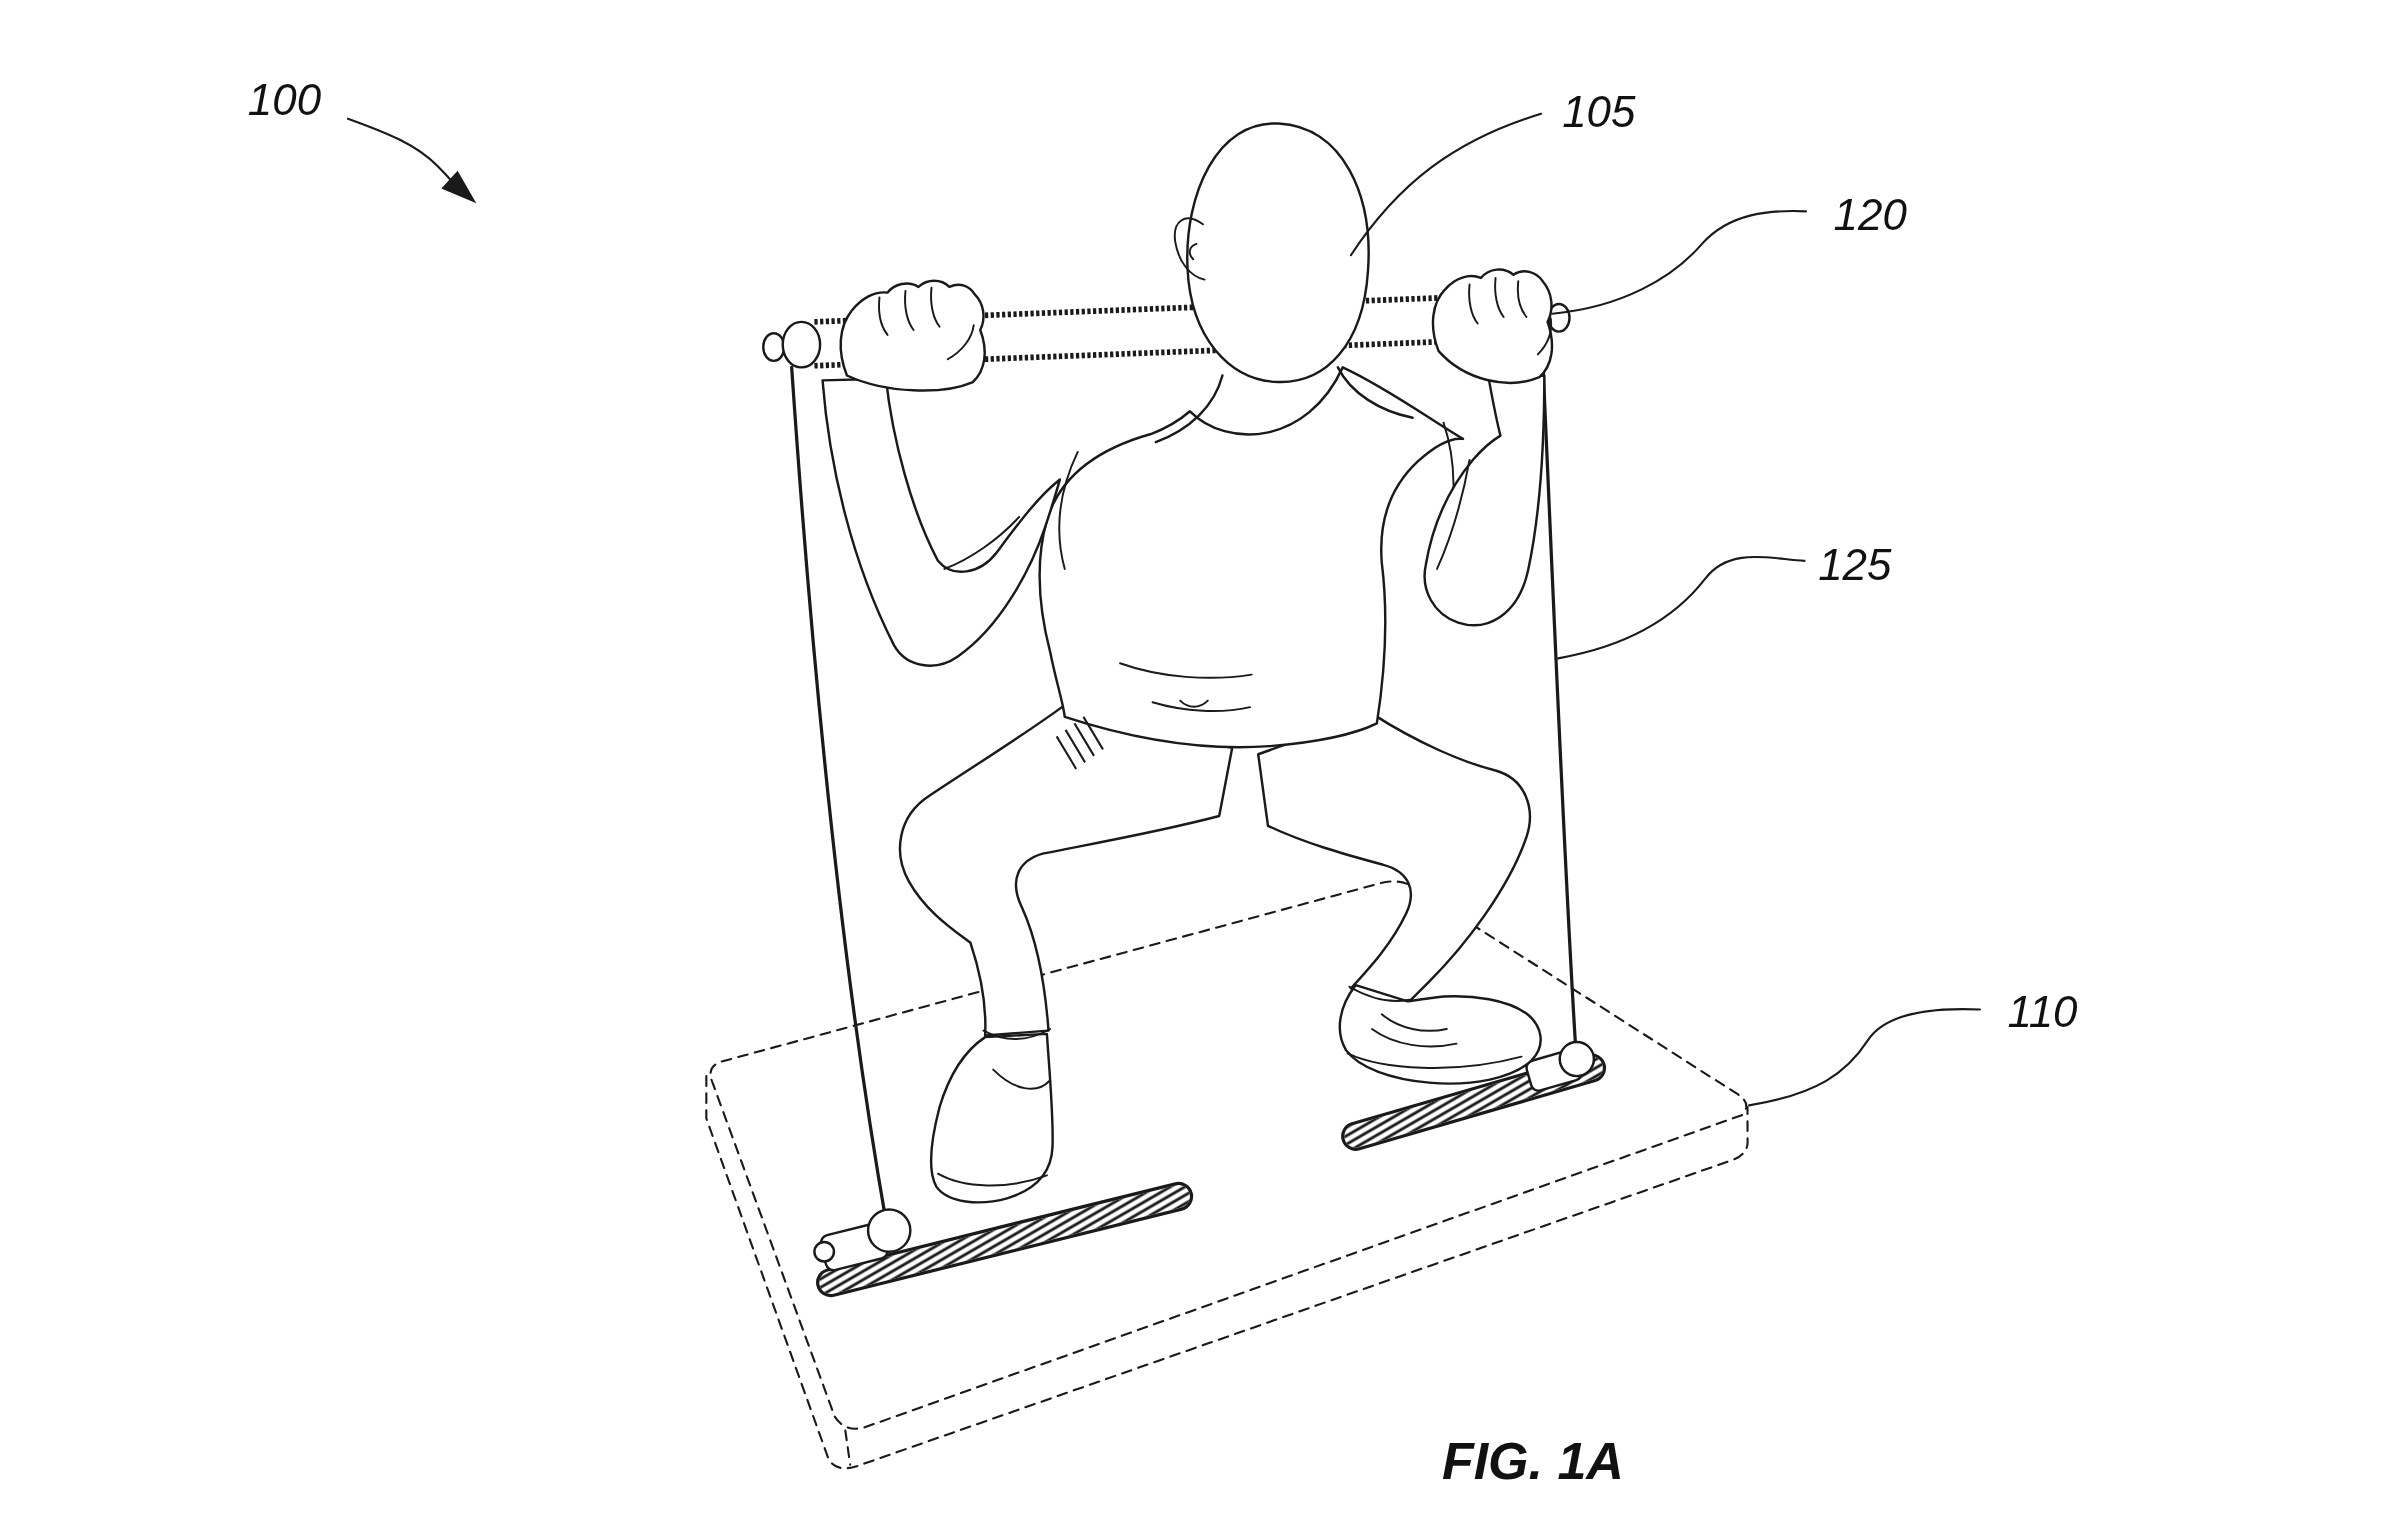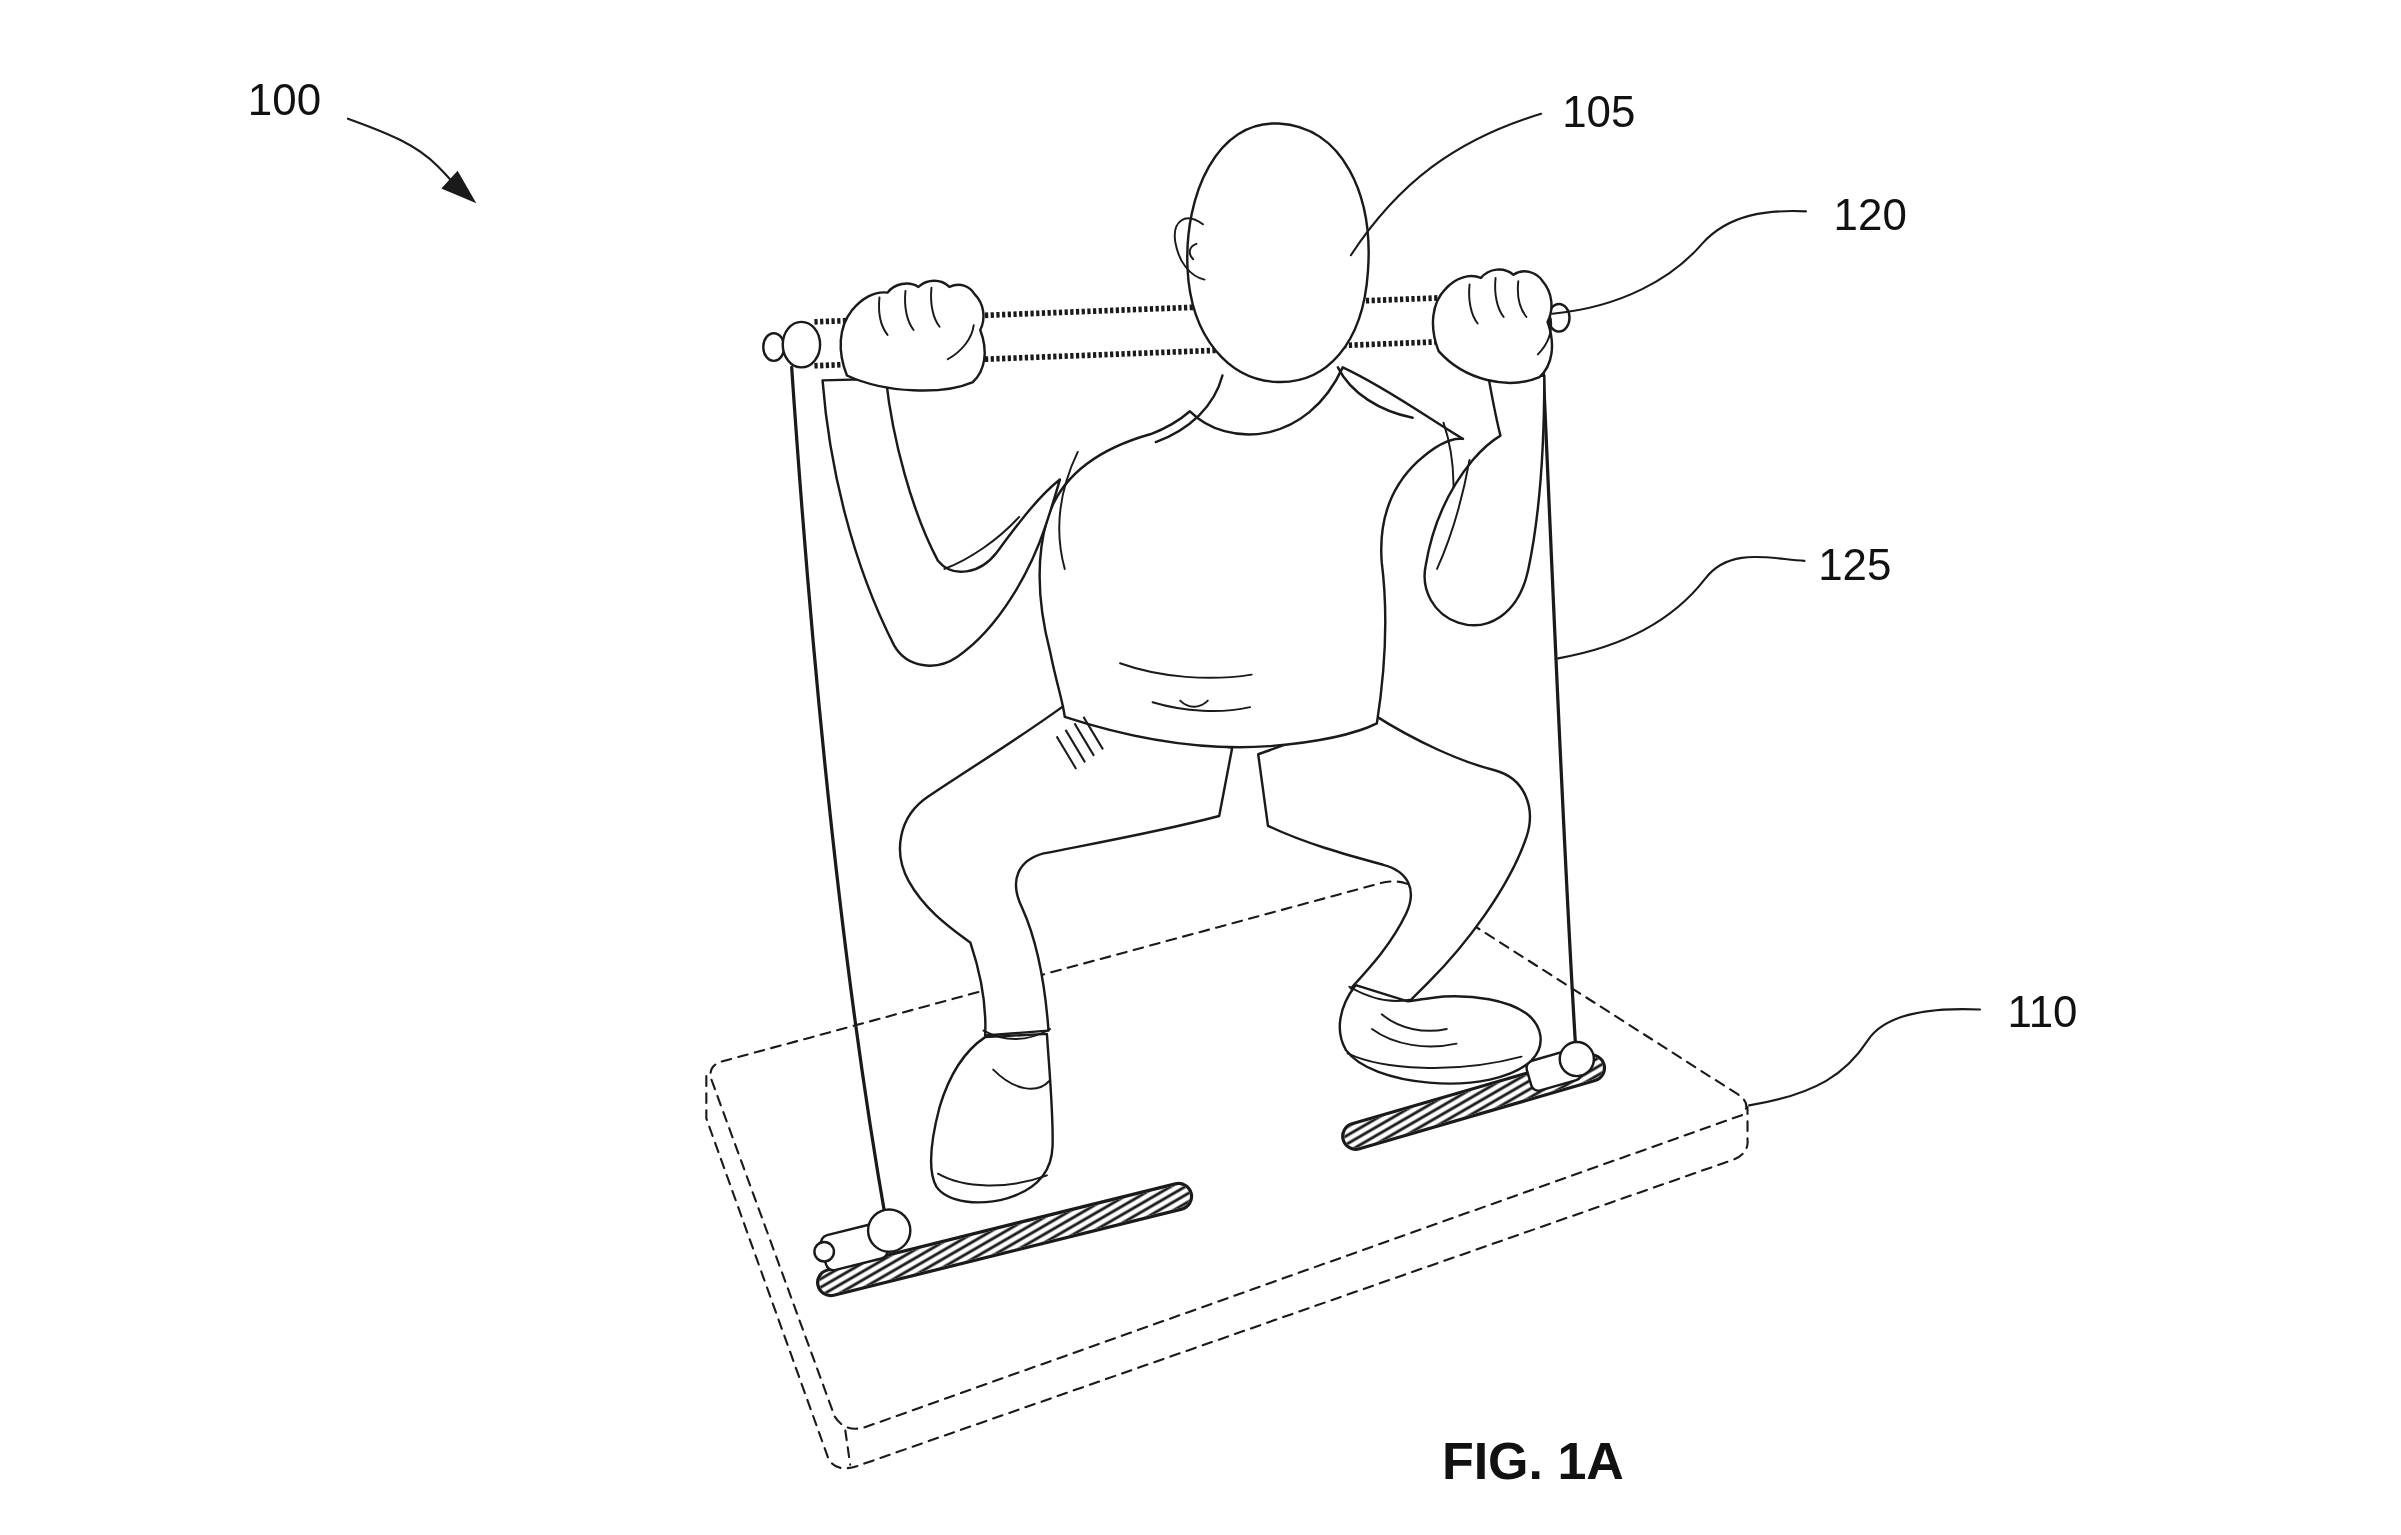--- a/index.html
+++ b/index.html
@@ -4,20 +4,21 @@
 <style>
   html, body {
     margin: 0;
     padding: 0;
     background: #ffffff;
   }
   .figure-page {
     width: 100%;
     background: #ffffff;
     font-family: "Liberation Sans", sans-serif;
+    font-style: italic;
   }
   svg { display: block; width: 100%; height: auto; background: #ffffff; }
   .outline { fill: none; stroke: #1a1a1a; stroke-width: 3; stroke-linecap: round; stroke-linejoin: round; }
   .outline-thin { fill: none; stroke: #1a1a1a; stroke-width: 2.4; stroke-linecap: round; stroke-linejoin: round; }
   .filled { fill: #ffffff; stroke: #1a1a1a; stroke-width: 3; stroke-linecap: round; stroke-linejoin: round; }
   .dashed { fill: none; stroke: #1a1a1a; stroke-width: 2.6; stroke-dasharray: 12 9; stroke-linecap: round; stroke-linejoin: round; }
   .leader { fill: none; stroke: #1a1a1a; stroke-width: 2.6; stroke-linecap: round; }
   .band { fill: none; stroke: #1a1a1a; stroke-width: 4; stroke-linecap: round; }
   .bar-edge { fill: none; stroke: #1a1a1a; stroke-width: 7; stroke-dasharray: 4 3; }
   .ref-num { font-family: "Liberation Sans", sans-serif; font-size: 54px; fill: #111111; }

